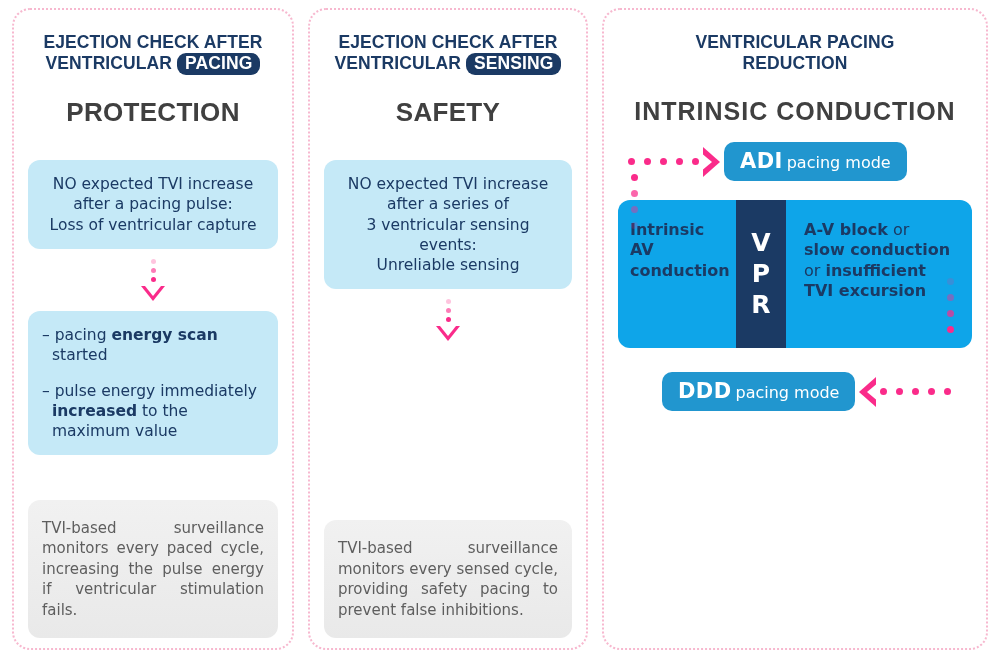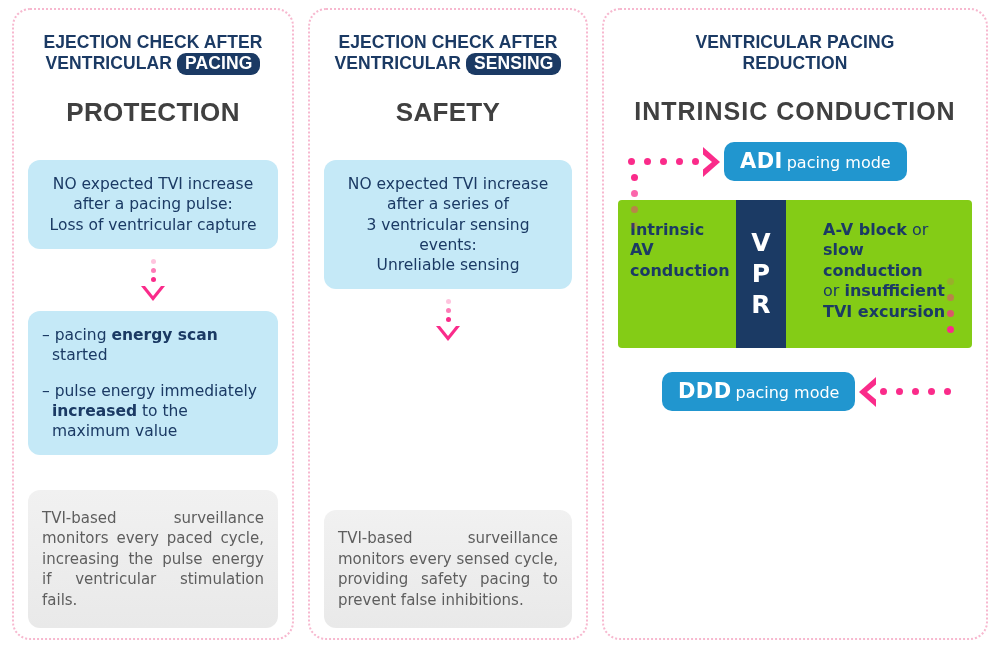--- a/index.html
+++ b/index.html
@@ -8,21 +8,21 @@
     background:#ffffff;
     font-family:"DejaVu Sans","Liberation Sans",sans-serif;
     overflow:hidden;
   }
   .board{
     position:relative;
     width:1000px;height:666px;
     background:#ffffff;
     display:flex;
     gap:14px;
-    padding:8px 12px 26px 12px;
+    padding:8px 12px 16px 12px;
     box-sizing:border-box;
   }
   
   .card{
     position:relative;
     background:#ffffff;
     border:2px dotted #f7b8cf;
     border-radius:18px;
     box-sizing:border-box;
     display:flex;
@@ -183,38 +183,38 @@
     border-bottom:10px solid transparent;
     border-right:12px solid #ffffff;
   }
   .vdots{
     position:absolute;
     display:flex;flex-direction:column;align-items:center;gap:9px;
   }
   .vdots .d{width:7px;height:7px;border-radius:50%;background:#fa2b8a;}
 
   .vprbox{
-    background:#84cc16;
-    border-radius:4px;
+    background:#0ea5e9;
+    border-radius:12px;
     display:flex;
     align-items:stretch;
     margin-top:14px;
     overflow:hidden;
     min-height:148px;
   }
   .vprcell{
     color:#1b3a64;
     font-size:16px;
     font-weight:700;
     line-height:1.28;
     padding:20px 12px;
     box-sizing:border-box;
   }
   .vprcell.left{width:118px;}
-  .vprcell.right{flex:1;padding-left:18px;margin-left:19px;}
+  .vprcell.right{flex:1;padding-left:18px;}
   .vprcell.right .lite{font-weight:400;}
   .vprbar{
     width:50px;
     background:#1b3a64;
     color:#ffffff;
     display:flex;
     flex-direction:column;
     align-items:center;
     justify-content:center;
     gap:6px;

